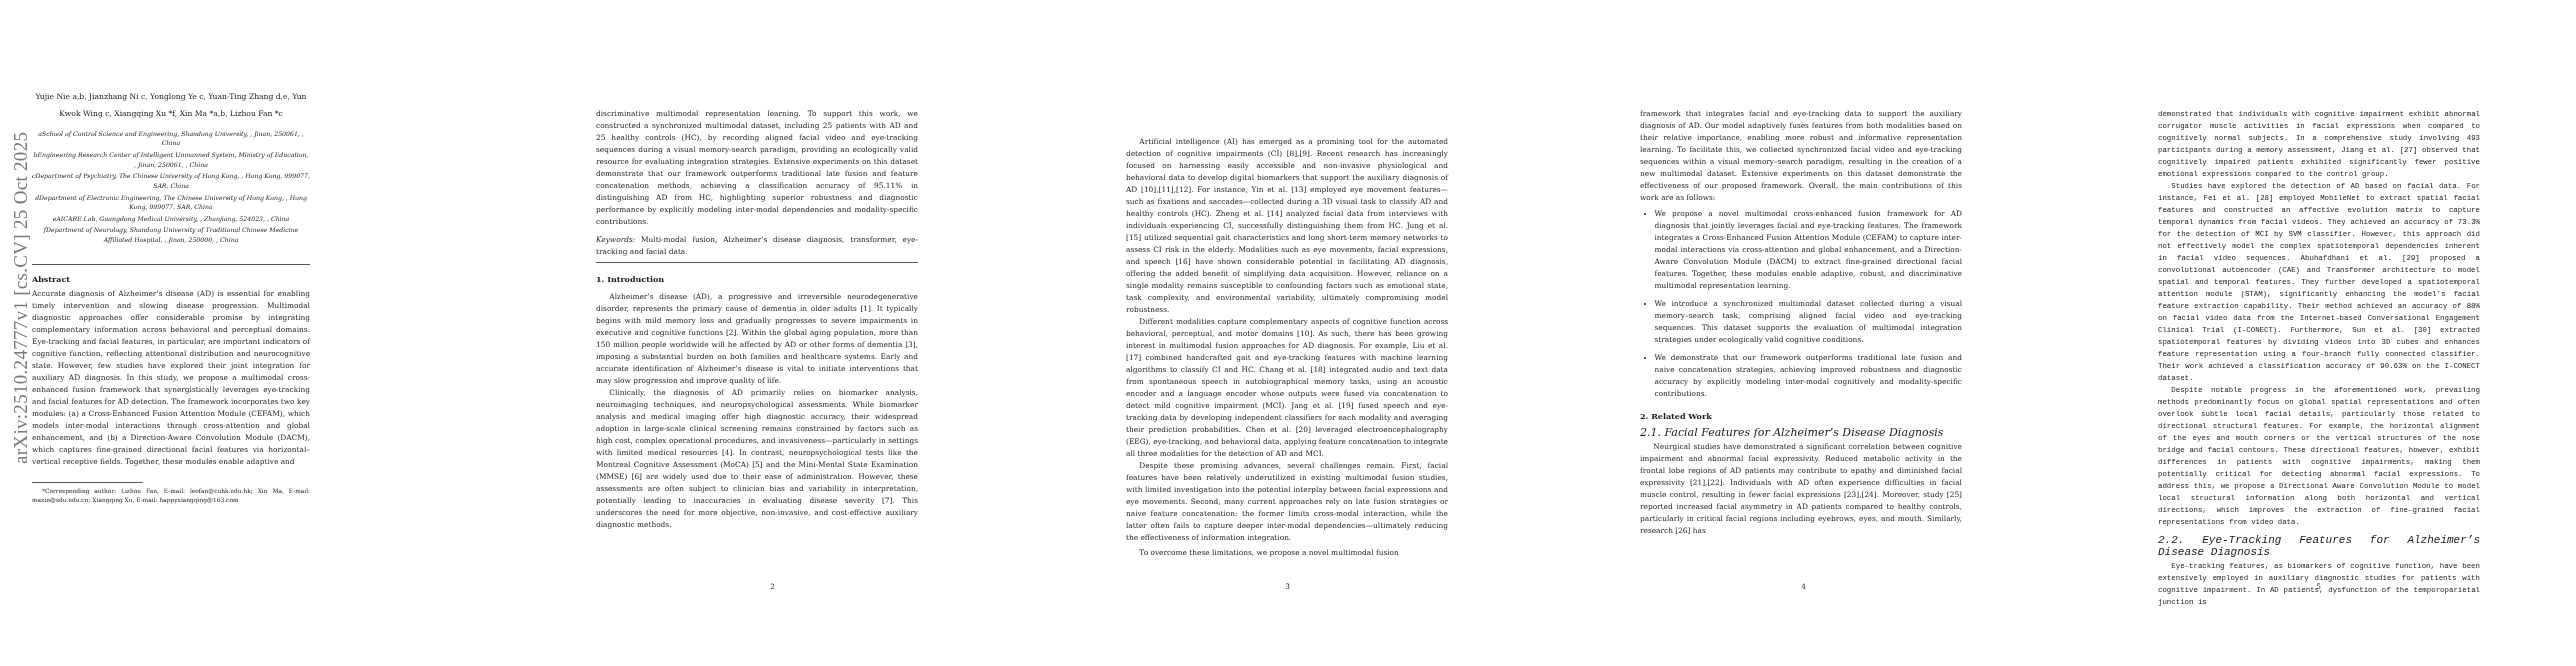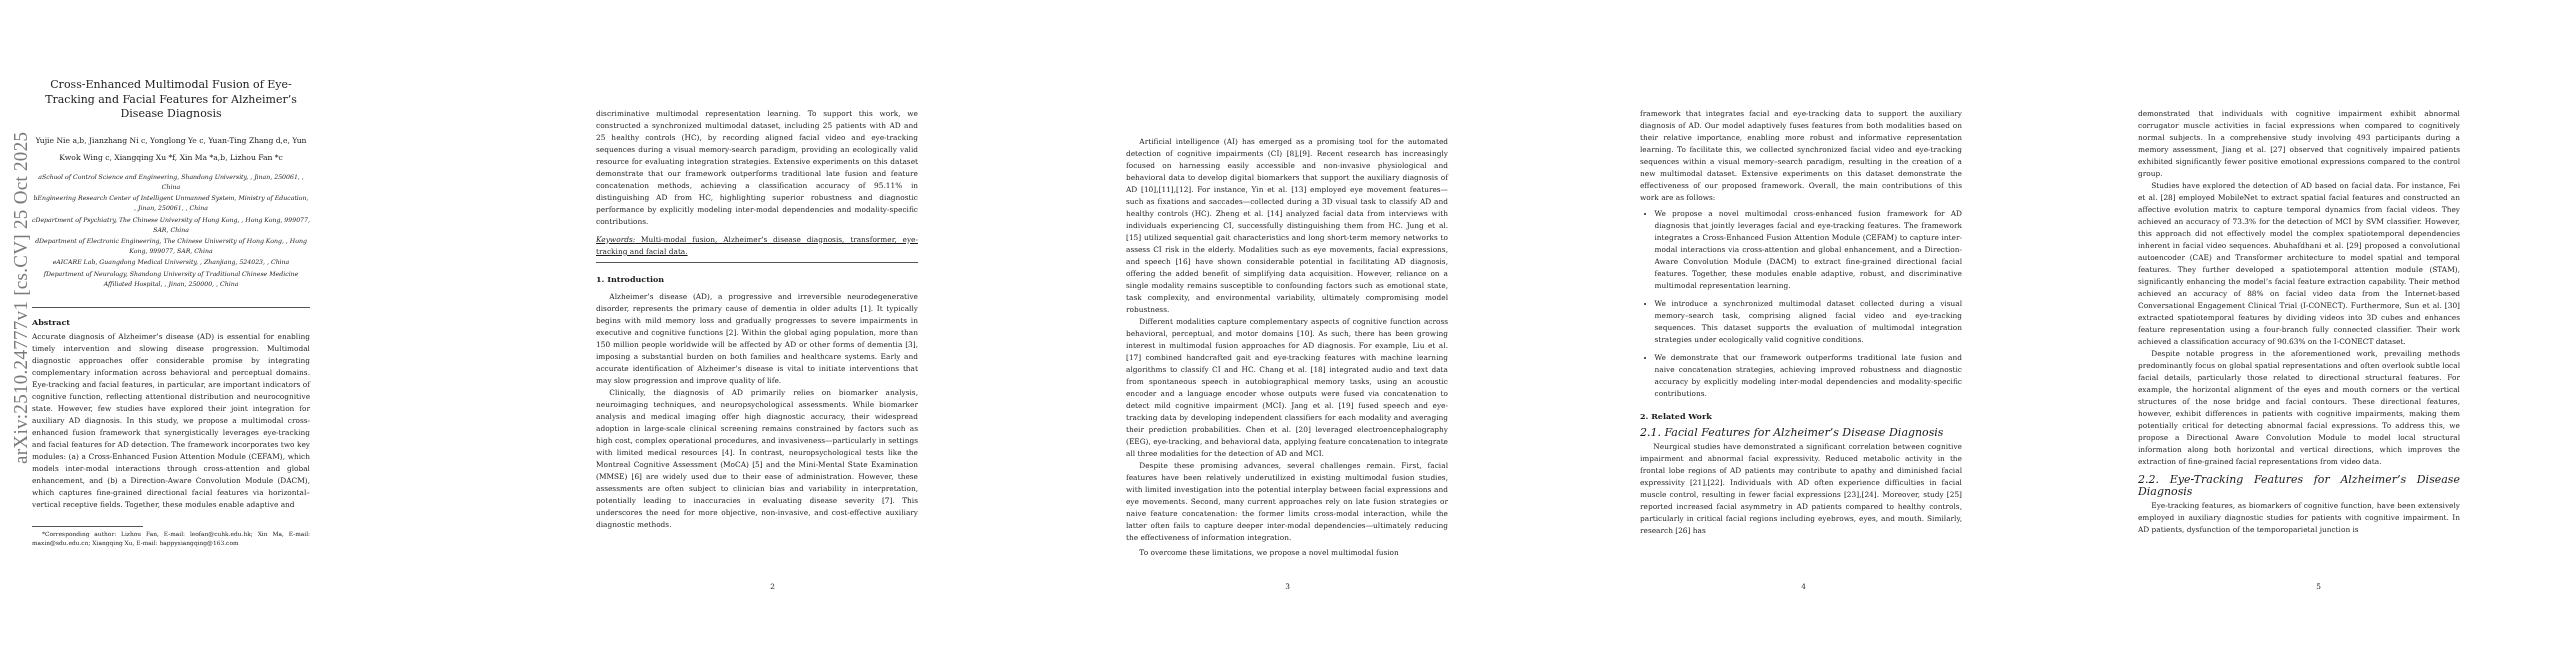--- a/index.html
+++ b/index.html
@@ -16,35 +16,34 @@
   .title { text-align:center; font-size:11px; line-height:14.5px; color:#222; margin-top:-72px; }
   .authors { text-align:center; font-size:7.6px; line-height:17px; margin-top:10px; }
   .affils { text-align:center; font-style:italic; font-size:6.2px; line-height:9.8px; margin-top:6.7px; }
   .affils div { margin-bottom:1.7px; }
   hr.rule { border:0; border-top:0.6px solid #555; margin:19px 0 7.8px 0; }
   .abs-head { font-weight:bold; font-size:8px; margin-bottom:3.3px; font-family:"DejaVu Serif",serif; }
   .indent { text-indent:13.3px; }
   p { margin:0 0 0 0; }
   .sec-head { font-weight:bold; font-size:8px; margin:10px 0 5.6px 0; }
   .subsec-head { font-style:italic; font-size:11px; margin:5.6px 0 2.2px 0; }
-  .kw { margin-top:5.6px;text-decoration:underline; }
+  .kw { margin-top:5.6px; }
   .kw i { font-style:italic; }
   .footnote-rule { border:0; border-top:0.6px solid #555; width:111px; margin:14.5px 0 3.3px 0; }
   .footnote { font-size:5.9px; line-height:9px; text-indent:10px; }
   .pagenum { position:absolute; top:582px; width:100%; text-align:center; font-size:7.4px; }
   ul.contrib { margin:4.4px 0 3.3px 0; padding-left:14.5px; }
   ul.contrib li { margin-bottom:5.6px; }
 </style>
 </head>
 <body>
 
 <div class="page p1" style="left:0;">
   <div class="arxiv">arXiv:2510.24777v1  [cs.CV]  25 Oct 2025</div>
   <div class="col" style="top:78px;">
-    <div class="title" style="margin-top:0;">Cross-Enhanced Multimodal Fusion of Eye-Tracking and Facial Features for Alzheimer’s Disease Diagnosis</div>
     <div class="authors">Yujie Nie a,b, Jianzhang Ni c, Yonglong Ye c, Yuan-Ting Zhang d,e, Yun Kwok Wing c, Xiangqing Xu *f, Xin Ma *a,b, Lizhou Fan *c</div>
     <div class="affils">
       <div>aSchool of Control Science and Engineering, Shandong University, , Jinan, 250061, , China</div>
       <div>bEngineering Research Center of Intelligent Unmanned System, Ministry of Education, , Jinan, 250061, , China</div>
       <div>cDepartment of Psychiatry, The Chinese University of Hong Kong, , Hong Kong, 999077, SAR, China</div>
       <div>dDepartment of Electronic Engineering, The Chinese University of Hong Kong, , Hong Kong, 999077, SAR, China</div>
       <div>eAICARE Lab, Guangdong Medical University, , Zhanjiang, 524023, , China</div>
       <div>fDepartment of Neurology, Shandong University of Traditional Chinese Medicine Affiliated Hospital, , Jinan, 250000, , China</div>
     </div>
     <hr class="rule">
@@ -79,31 +78,31 @@
   </div>
   <div class="pagenum">3</div>
 </div>
 
 <div class="page p4" style="left:1546px;">
   <div class="col" style="left:94px;">
     <p>framework that integrates facial and eye-tracking data to support the auxiliary diagnosis of AD. Our model adaptively fuses features from both modalities based on their relative importance, enabling more robust and informative representation learning. To facilitate this, we collected synchronized facial video and eye-tracking sequences within a visual memory–search paradigm, resulting in the creation of a new multimodal dataset. Extensive experiments on this dataset demonstrate the effectiveness of our proposed framework. Overall, the main contributions of this work are as follows:</p>
     <ul class="contrib">
       <li>We propose a novel multimodal cross-enhanced fusion framework for AD diagnosis that jointly leverages facial and eye-tracking features. The framework integrates a Cross-Enhanced Fusion Attention Module (CEFAM) to capture inter-modal interactions via cross-attention and global enhancement, and a Direction-Aware Convolution Module (DACM) to extract fine-grained directional facial features. Together, these modules enable adaptive, robust, and discriminative multimodal representation learning.</li>
       <li>We introduce a synchronized multimodal dataset collected during a visual memory–search task, comprising aligned facial video and eye-tracking sequences. This dataset supports the evaluation of multimodal integration strategies under ecologically valid cognitive conditions.</li>
-      <li>We demonstrate that our framework outperforms traditional late fusion and naive concatenation strategies, achieving improved robustness and diagnostic accuracy by explicitly modeling inter-modal dependencies and modality-specific contributions.</li>
+      <li>We demonstrate that our framework outperforms traditional late fusion and naive concatenation strategies, achieving improved robustness and diagnostic accuracy by explicitly modeling inter-modal cognitively and modality-specific contributions.</li>
     </ul>
     <div class="sec-head">2.  Related Work</div>
     <div class="subsec-head">2.1.  Facial Features for Alzheimer’s Disease Diagnosis</div>
     <p class="indent">Neurgical studies have demonstrated a significant correlation between cognitive impairment and abnormal facial expressivity. Reduced metabolic activity in the frontal lobe regions of AD patients may contribute to apathy and diminished facial expressivity [21],[22]. Individuals with AD often experience difficulties in facial muscle control, resulting in fewer facial expressions [23],[24]. Moreover, study [25] reported increased facial asymmetry in AD patients compared to healthy controls, particularly in critical facial regions including eyebrows, eyes, and mouth. Similarly, research [26] has</p>
   </div>
   <div class="pagenum">4</div>
 </div>
 
 <div class="page p5" style="left:2061px;">
-  <div class="col" style="left:77px;">
+  <div class="col" style="left:97px;font-family:Liberation Mono, monospace;">
     <p>demonstrated that individuals with cognitive impairment exhibit abnormal corrugator muscle activities in facial expressions when compared to cognitively normal subjects. In a comprehensive study involving 493 participants during a memory assessment, Jiang et al. [27] observed that cognitively impaired patients exhibited significantly fewer positive emotional expressions compared to the control group.</p>
     <p class="indent">Studies have explored the detection of AD based on facial data. For instance, Fei et al. [28] employed MobileNet to extract spatial facial features and constructed an affective evolution matrix to capture temporal dynamics from facial videos. They achieved an accuracy of 73.3% for the detection of MCI by SVM classifier. However, this approach did not effectively model the complex spatiotemporal dependencies inherent in facial video sequences. Abuhafdhani et al. [29] proposed a convolutional autoencoder (CAE) and Transformer architecture to model spatial and temporal features. They further developed a spatiotemporal attention module (STAM), significantly enhancing the model’s facial feature extraction capability. Their method achieved an accuracy of 88% on facial video data from the Internet-based Conversational Engagement Clinical Trial (I-CONECT). Furthermore, Sun et al. [30] extracted spatiotemporal features by dividing videos into 3D cubes and enhances feature representation using a four-branch fully connected classifier. Their work achieved a classification accuracy of 90.63% on the I-CONECT dataset.</p>
     <p class="indent">Despite notable progress in the aforementioned work, prevailing methods predominantly focus on global spatial representations and often overlook subtle local facial details, particularly those related to directional structural features. For example, the horizontal alignment of the eyes and mouth corners or the vertical structures of the nose bridge and facial contours. These directional features, however, exhibit differences in patients with cognitive impairments, making them potentially critical for detecting abnormal facial expressions. To address this, we propose a Directional Aware Convolution Module to model local structural information along both horizontal and vertical directions, which improves the extraction of fine-grained facial representations from video data.</p>
     <div class="subsec-head">2.2.  Eye-Tracking Features for Alzheimer’s Disease Diagnosis</div>
     <p class="indent">Eye-tracking features, as biomarkers of cognitive function, have been extensively employed in auxiliary diagnostic studies for patients with cognitive impairment. In AD patients, dysfunction of the temporoparietal junction is</p>
   </div>
   <div class="pagenum">5</div>
 </div>
 
 

